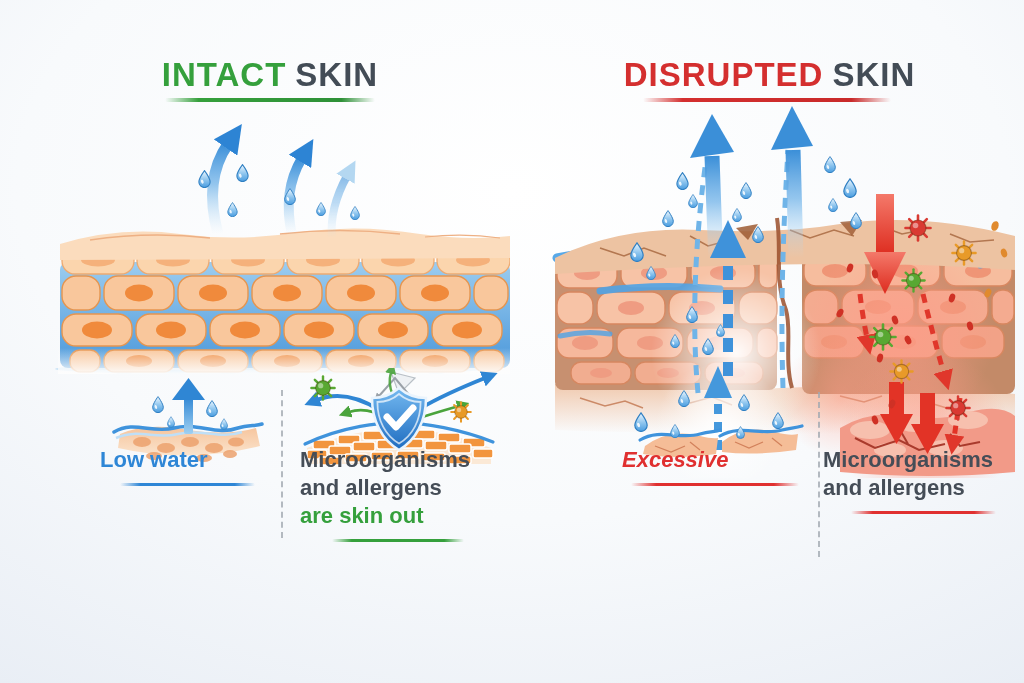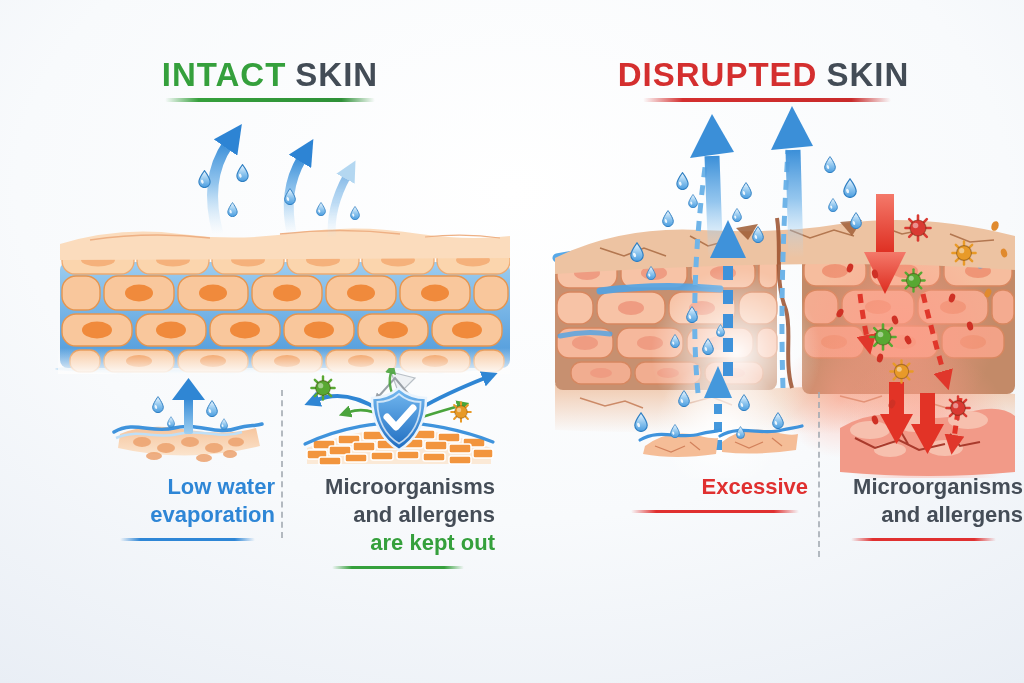--- a/index.html
+++ b/index.html
@@ -9,23 +9,23 @@
   .panel{position:absolute;top:0;width:512px;height:683px;}
   .panel-left{left:0;} .panel-right{left:512px;}
   .abs{position:absolute;}
   .title{position:absolute;top:56px;margin:0;text-align:center;font-size:33px;font-weight:bold;
     letter-spacing:1px;color:#434c56;white-space:nowrap;}
   .title .em-green{color:#35a03c;} .title .em-red{color:#d42f2f;}
   .title .rest{margin-left:9px;color:#434c56;}
   .t-underline{position:absolute;height:4px;border-radius:2px;}
   .u-green{background:linear-gradient(90deg,rgba(53,160,60,0),#35a03c 16%,#2f9138 84%,rgba(53,160,60,0));}
   .u-red{background:linear-gradient(90deg,rgba(212,47,47,0),#d42f2f 16%,#c92a2a 84%,rgba(212,47,47,0));}
-  .caption{position:absolute;top:473px;text-align:right;font-size:22px;font-weight:bold;
+  .caption{position:absolute;top:446px;text-align:left;font-size:22px;font-weight:bold;
     line-height:28px;color:#454d57;}
-  .c-blue{color:#2e86d6;} .c-green{color:#35a03c;} .c-red{color:#e03030;}
+  .c-blue{color:#2e86d6;} .c-green{color:#35a03c;} .c-red{color:#e03030;font-style:italic;}
   .c-underline{height:3px;margin:9px auto 0;border-radius:2px;}
   .cu-blue{background:linear-gradient(90deg,rgba(46,134,214,0),#2e86d6 15%,#2e86d6 85%,rgba(46,134,214,0));}
   .cu-green{background:linear-gradient(90deg,rgba(53,160,60,0),#35a03c 15%,#35a03c 85%,rgba(53,160,60,0));}
   .cu-red{background:linear-gradient(90deg,rgba(224,48,48,0),#e03030 15%,#e03030 85%,rgba(224,48,48,0));}
   .divider-dashed{position:absolute;width:0;border-left:2.5px dashed #a3aab2;opacity:.8;}
 </style>
 </head>
 <body>
 
 <div id="canvas">
@@ -288,34 +288,33 @@
         <path d="M-12,-1 L-3,9 L14,-10" stroke="#ffffff" stroke-width="7" stroke-linecap="round" stroke-linejoin="round" fill="none"></path>
       </g>
       <use href="#sym-microbe" x="17" y="7" width="26" height="26" style="color:#58a832"></use>
       <use href="#sym-microbe" x="157" y="33" width="22" height="22" style="color:#e89a28"></use>
     </svg>
 
     <div class="divider-dashed" style="left:281px;top:390px;height:148px;"></div>
 
     <div class="caption" style="left:100px;width:175px;">
       <div class="c-blue">Low water</div>
-      <div class="c-blue">evaporation</div>
       <div class="c-underline cu-blue" style="width:135px;"></div>
     </div>
     <div class="caption" style="left:300px;width:195px;">
       <div>Microorganisms</div>
       <div>and allergens</div>
-      <div class="c-green">are kept out</div>
+      <div class="c-green">are skin out</div>
       <div class="c-underline cu-green" style="width:132px;"></div>
     </div>
   </div>
 
   <div class="panel panel-right">
 
-    <h1 class="title" style="left:89px;width:325px;"><span class="em-red">DISRUPTED</span><span class="rest">SKIN</span></h1>
+    <h1 class="title" style="left:95px;width:325px;"><span class="em-red">DISRUPTED</span><span class="rest">SKIN</span></h1>
     <div class="t-underline u-red" style="left:131px;top:98px;width:248px;"></div>
 
     <svg class="abs" style="left:28px;top:98px;" width="484" height="380" viewBox="0 0 484 380">
 
       <g>
         <path d="M15,286 Q120,296 240,290 Q360,284 475,296 L475,332 Q240,340 15,332 Z" fill="url(#g-ground)"></path>
         <g stroke="#c2764f" stroke-width="1.5" fill="none" opacity="0.8">
           <path d="M40,300 l25,8 l20,-5 l18,7"></path>
             <path d="M150,305 l22,-6 l20,8"></path>
           <path d="M300,298 l24,6 l18,-6"></path>

